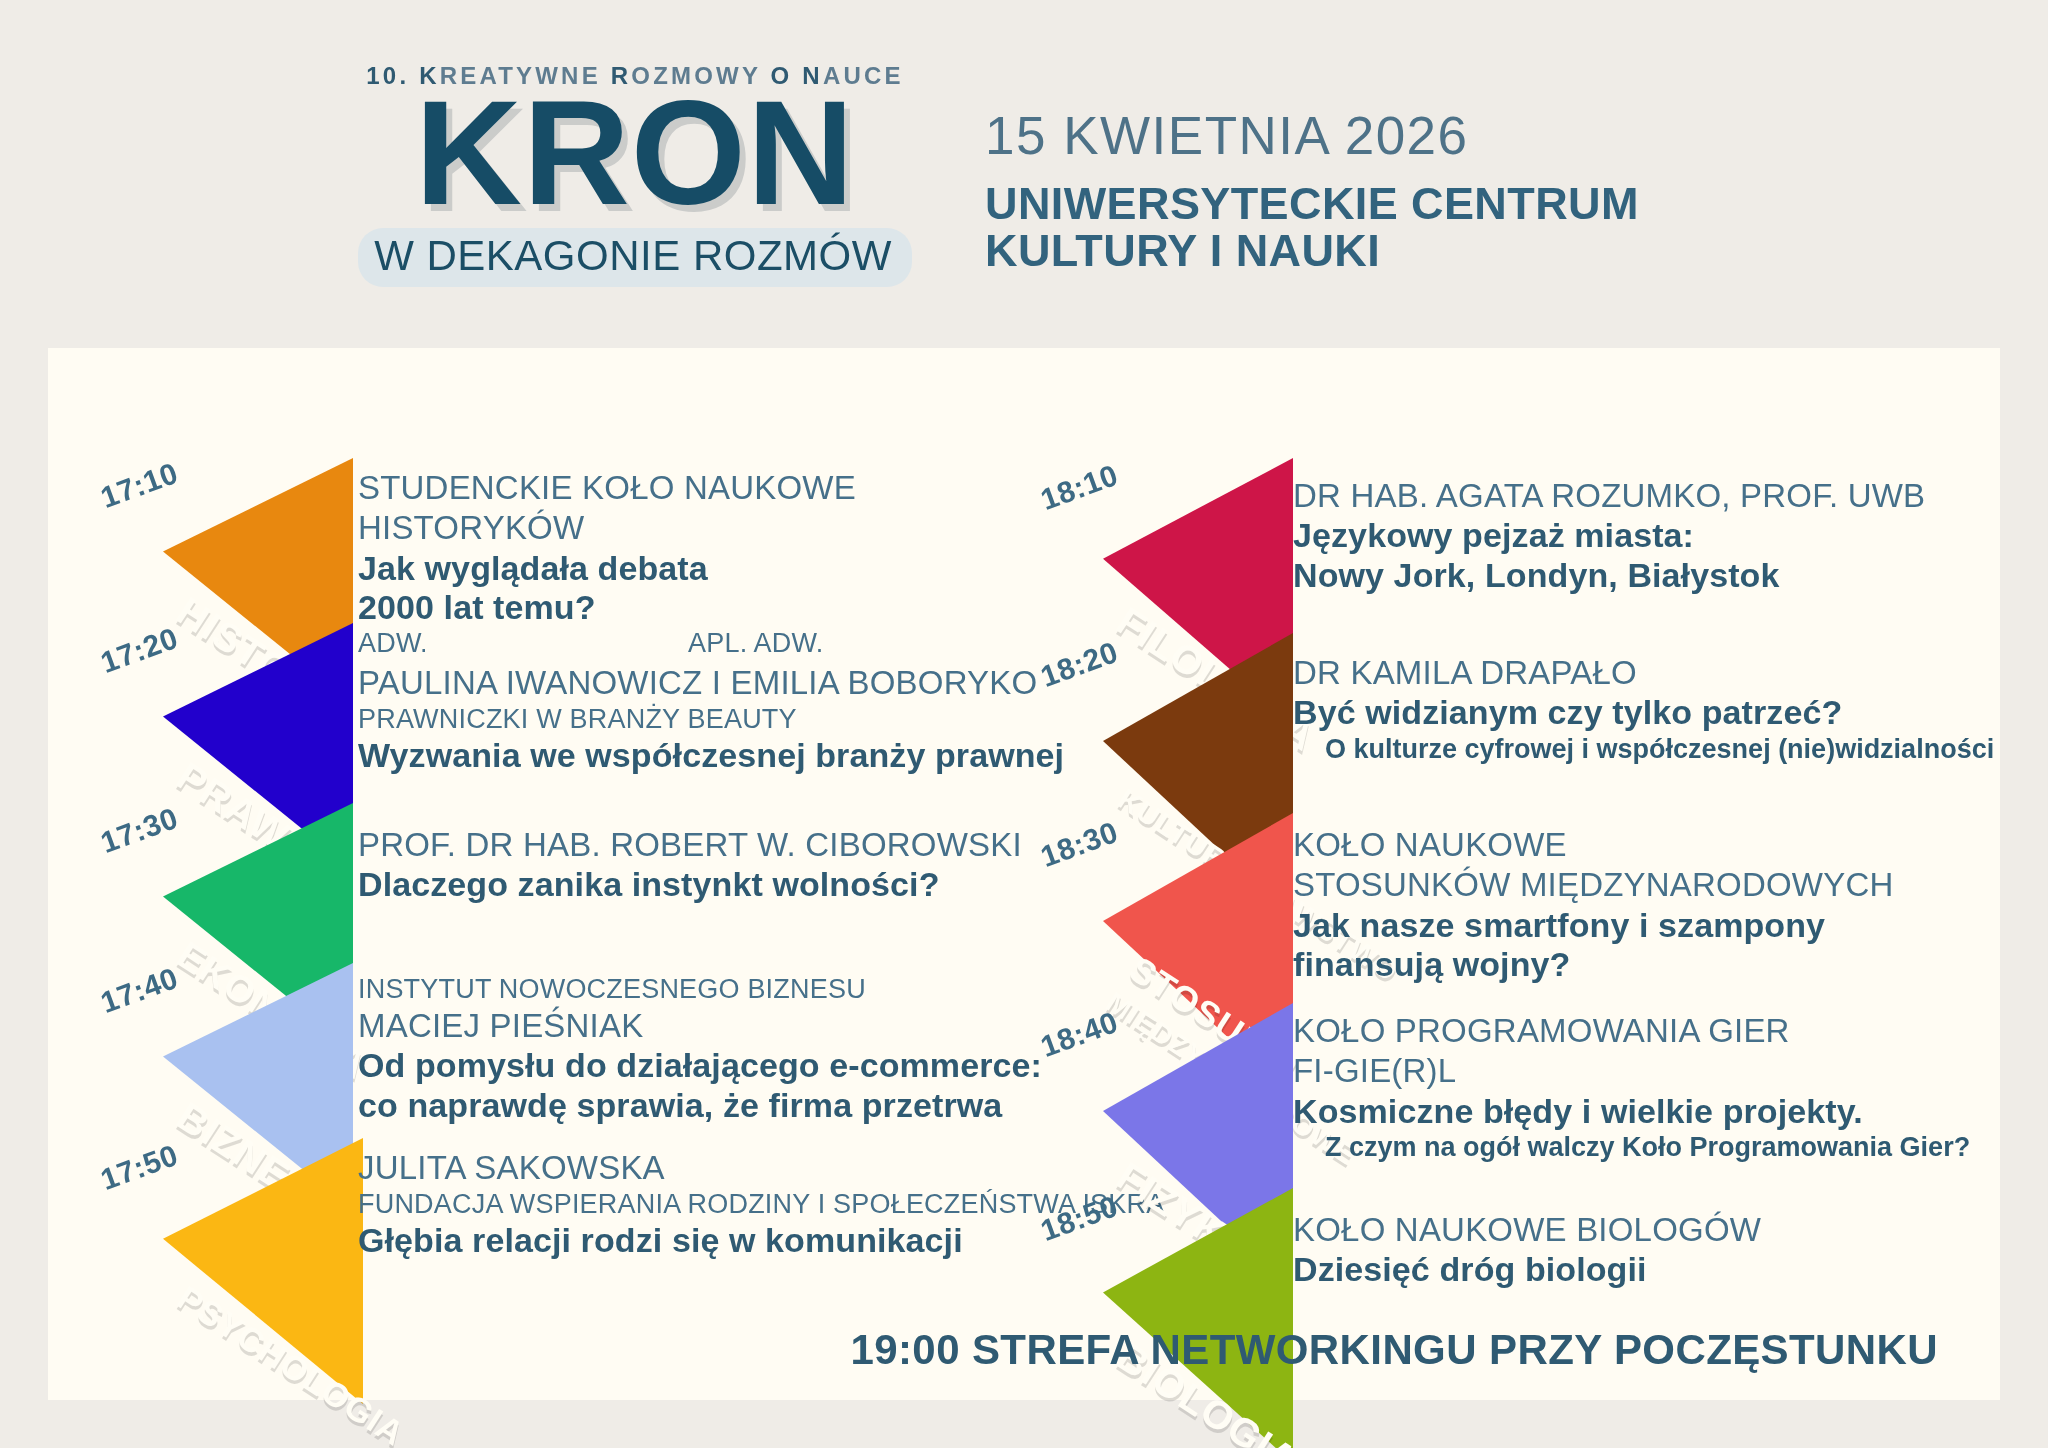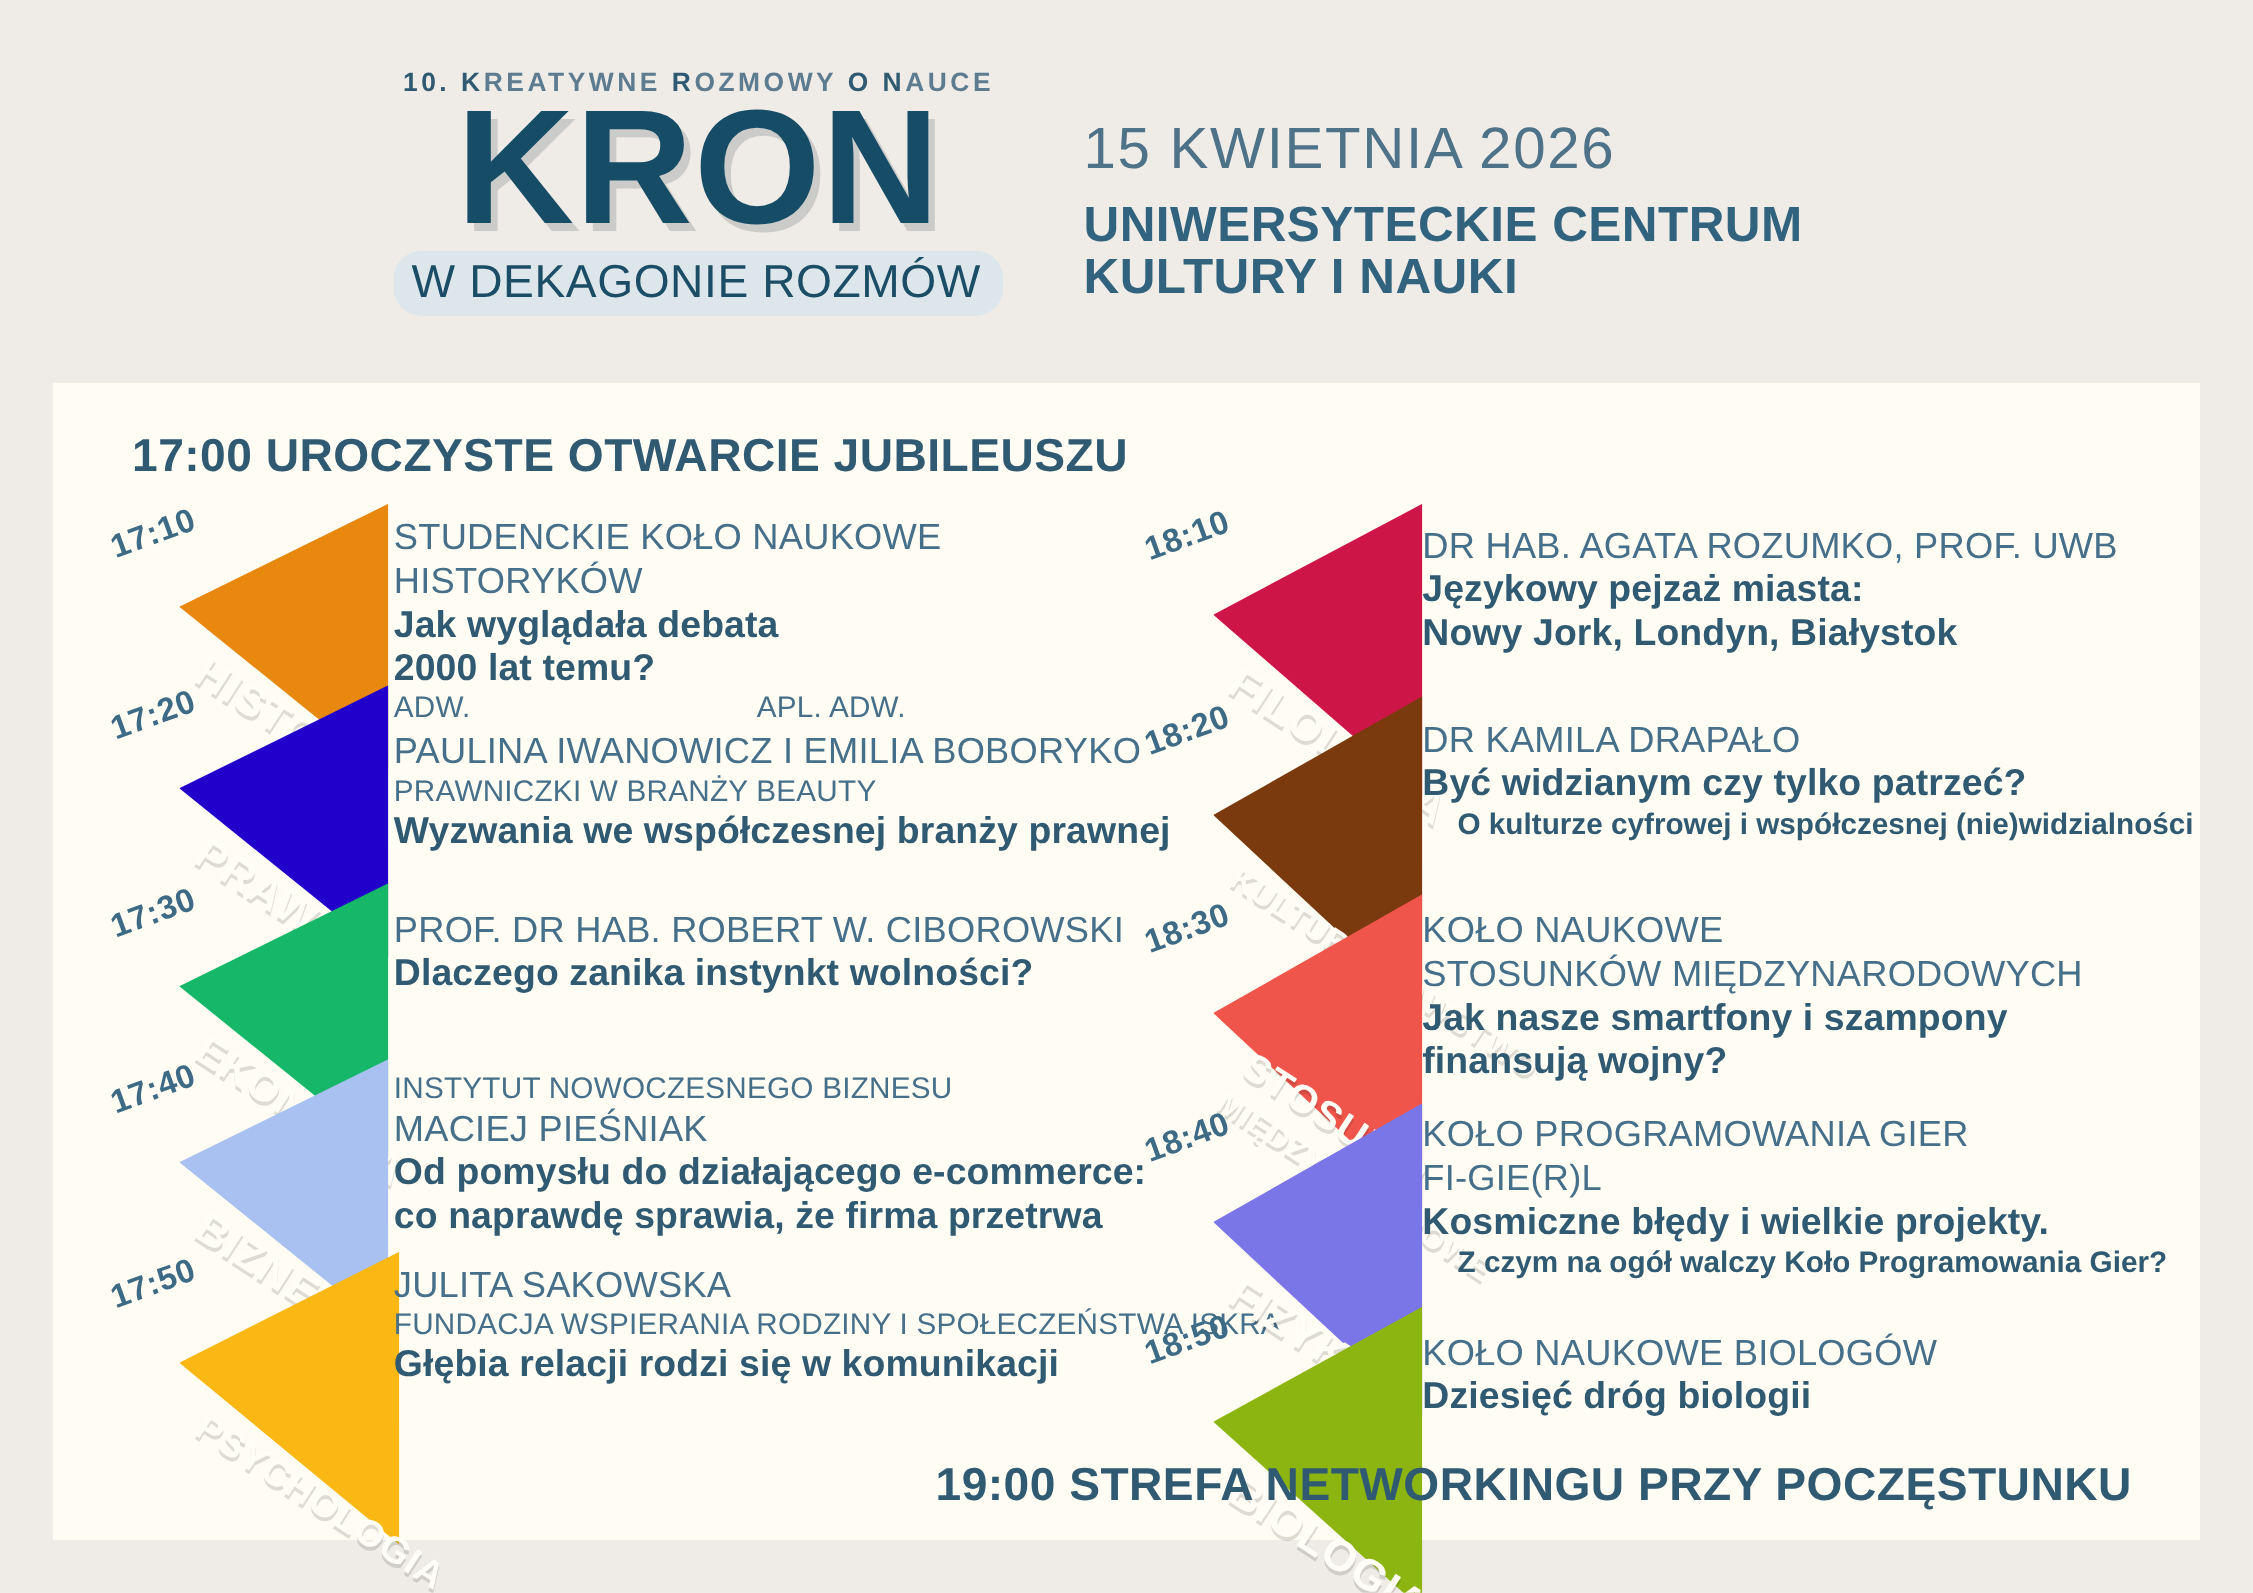--- a/index.html
+++ b/index.html
@@ -128,21 +128,20 @@
     <div class="meta">
       <div class="meta-date">15 KWIETNIA 2026</div>
       <div class="meta-venue">
         <span>UNIWERSYTECKIE CENTRUM</span>
         <span>KULTURY I NAUKI</span>
       </div>
     </div>
   </div>
 
   <div class="card">
-    <div class="open-line">17:00 UROCZYSTE OTWARCIE JUBILEUSZU</div>
 
     <div class="col col-left" id="col-left">
         <div class="slot" style="top: 0px;">
           <div class="time" style="left: 0px; top: 23.4px;">17:10</div>
           <div class="pennant" style="top: 0px;">
             <svg width="190" height="247" class="tri-svg">
               <polygon points="190,0 190,247 0,93.6" fill="#E8880F"></polygon>
             </svg>
             <div class="pen-label" style="font-size: 40px; left: 18px; top: 127.4px; transform: rotate(33deg);">HISTORIA</div>
           </div>

